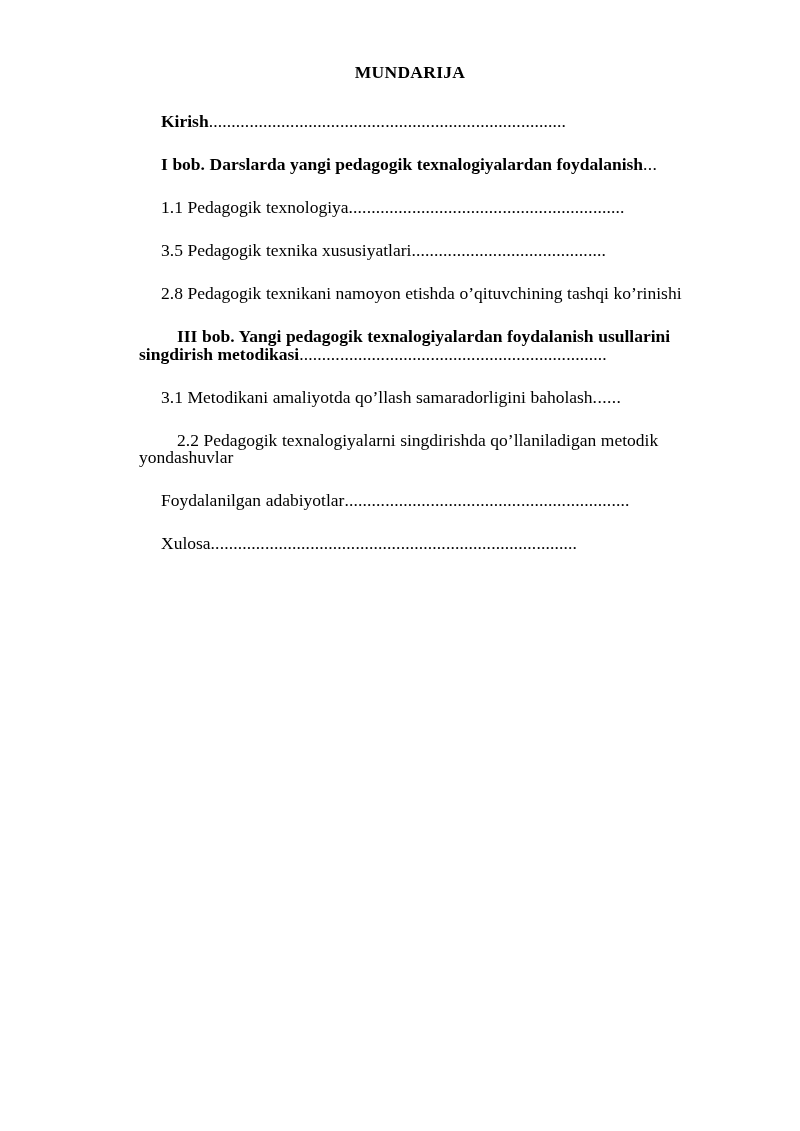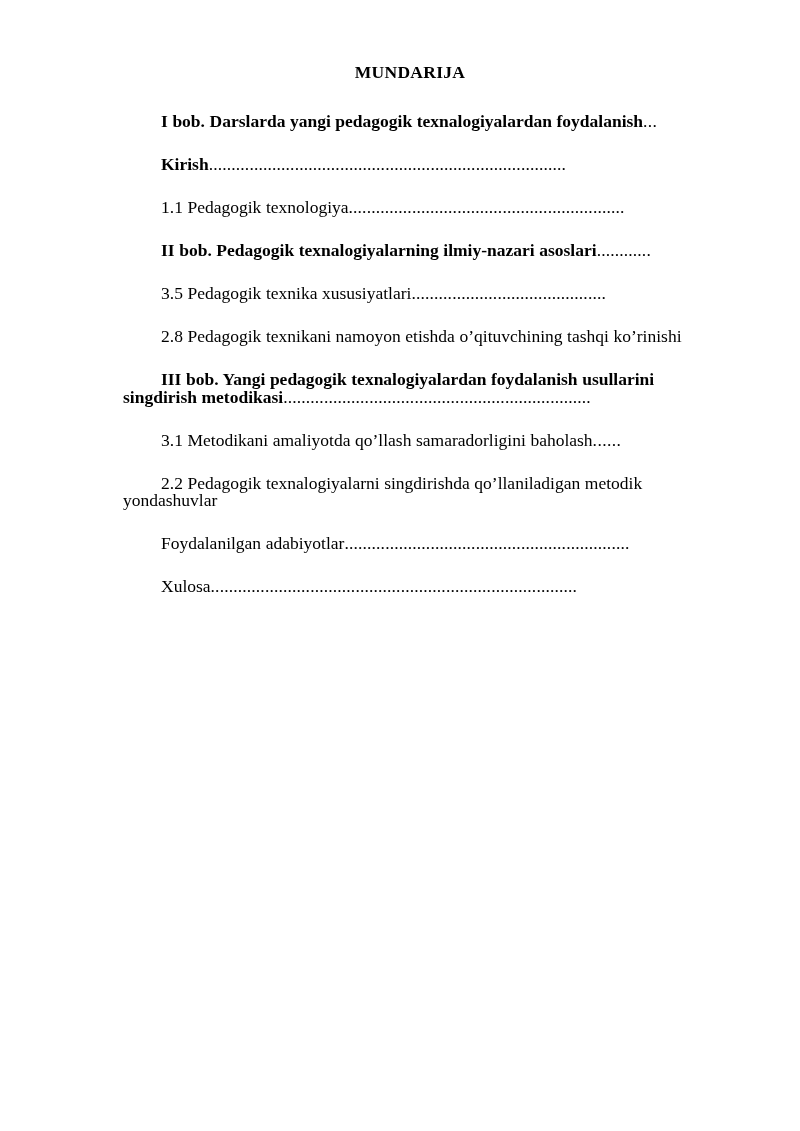--- a/index.html
+++ b/index.html
@@ -45,20 +45,21 @@
     text-indent: 38px;
     text-align: left;
     white-space: normal;
     word-spacing: 0.2px;
   }
   .toc-entry.bold {
     font-weight: bold;
   }
   .toc-entry.wrap {
     text-indent: 38px;
+    margin-left: 16px;
   }
   .entry-label {
     white-space: pre-wrap;
   }
   .leader {
     font-weight: normal;
     letter-spacing: 0.15px;
   }
   
   .leader.short {
@@ -69,35 +70,32 @@
 <body>
 
 <div class="page">
   <div class="content">
 
     <div class="doc-title">MUNDARIJA</div>
 
     <ul class="toc-list">
 
       <li class="toc-entry bold">
-        <span class="entry-label">I bob. Darslarda yangi pedagogik texnalogiyalardan foydalanish</span><span class="leader short">...</span>
+        <span class="entry-label">Kirish</span><span class="leader">...............................................................................</span>
       </li>
 
       <li class="toc-entry bold">
-        <span class="entry-label">Kirish</span><span class="leader">...............................................................................</span>
+        <span class="entry-label">I bob. Darslarda yangi pedagogik texnalogiyalardan foydalanish</span><span class="leader short">...</span>
       </li>
 
       <li class="toc-entry">
         <span class="entry-label">1.1 Pedagogik texnologiya</span><span class="leader">.............................................................</span>
       </li>
 
 
-      <li class="toc-entry bold">
-        <span class="entry-label">II bob. Pedagogik texnalogiyalarning ilmiy-nazari asoslari</span><span class="leader">............</span>
-      </li>
 
       <li class="toc-entry">
         <span class="entry-label">3.5 Pedagogik texnika xususiyatlari</span><span class="leader">...........................................</span>
       </li>
 
       <li class="toc-entry">
         <span class="entry-label">2.8 Pedagogik texnikani namoyon etishda o’qituvchining tashqi ko’rinishi</span><span class="leader"></span>
       </li>
 
       <li class="toc-entry bold wrap">

